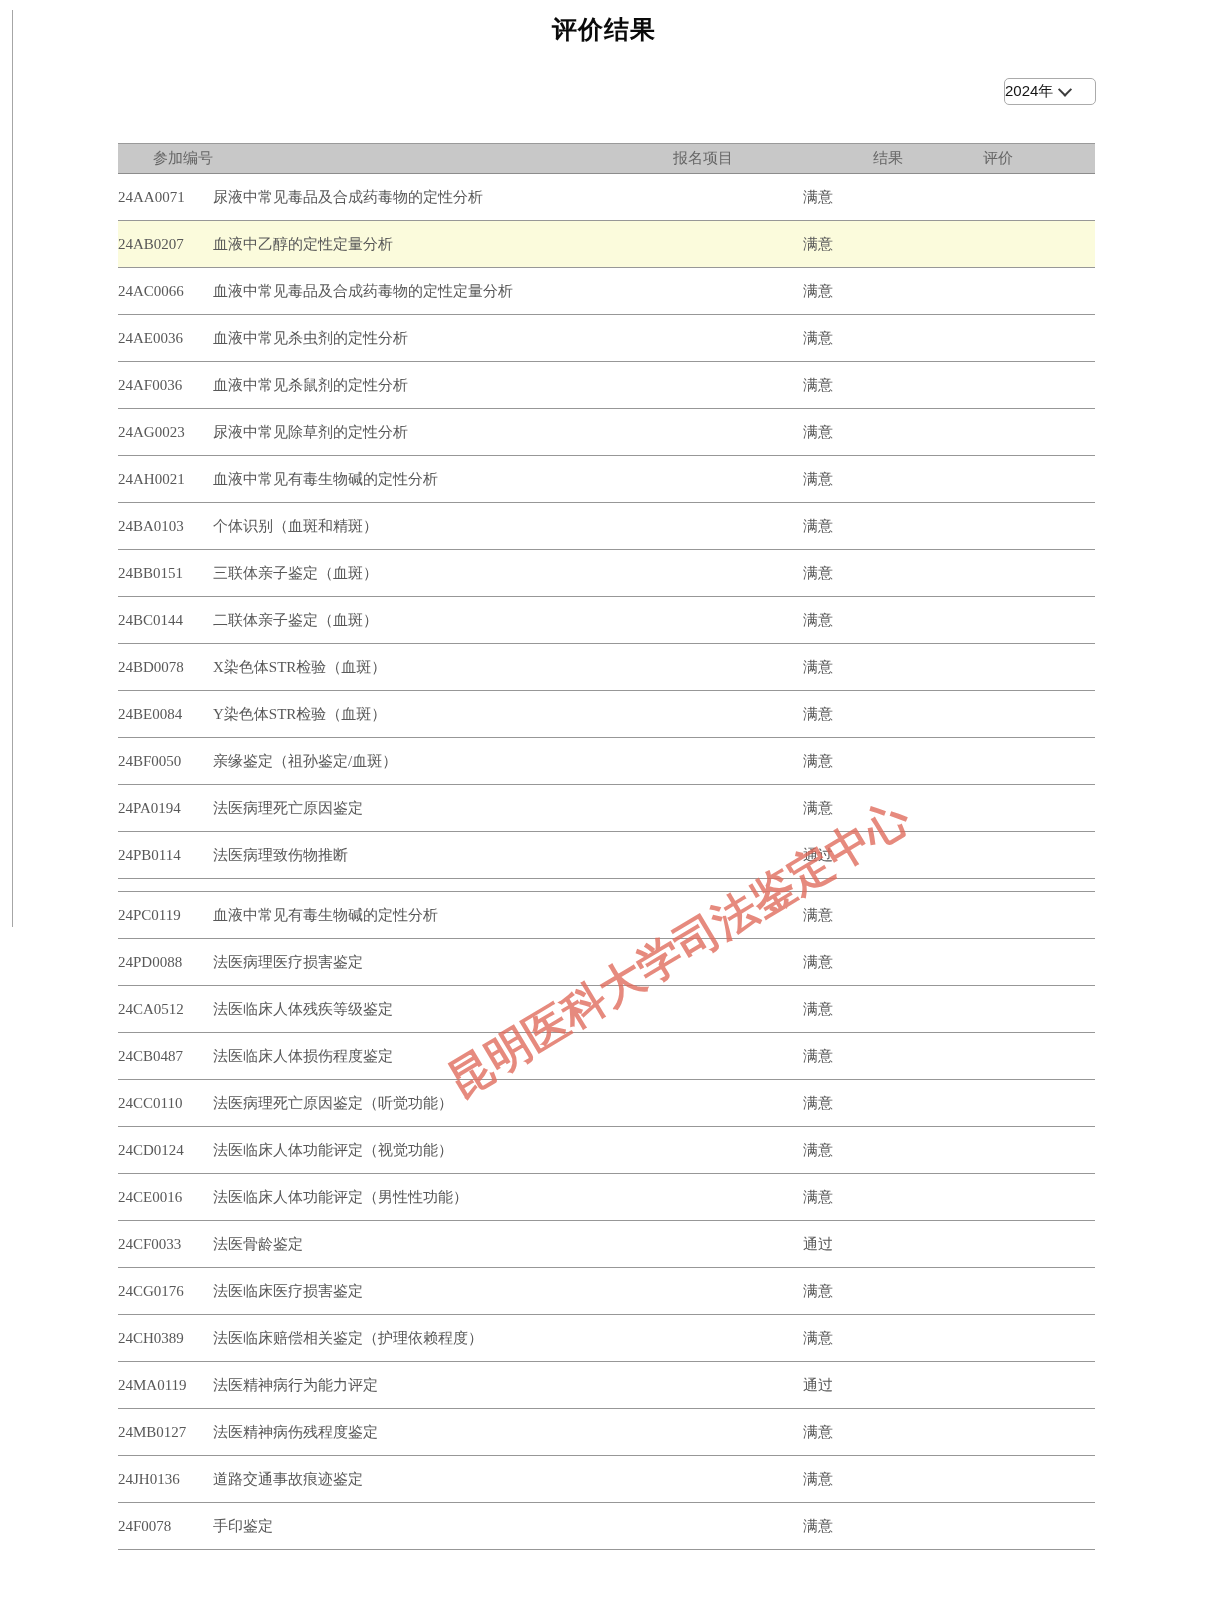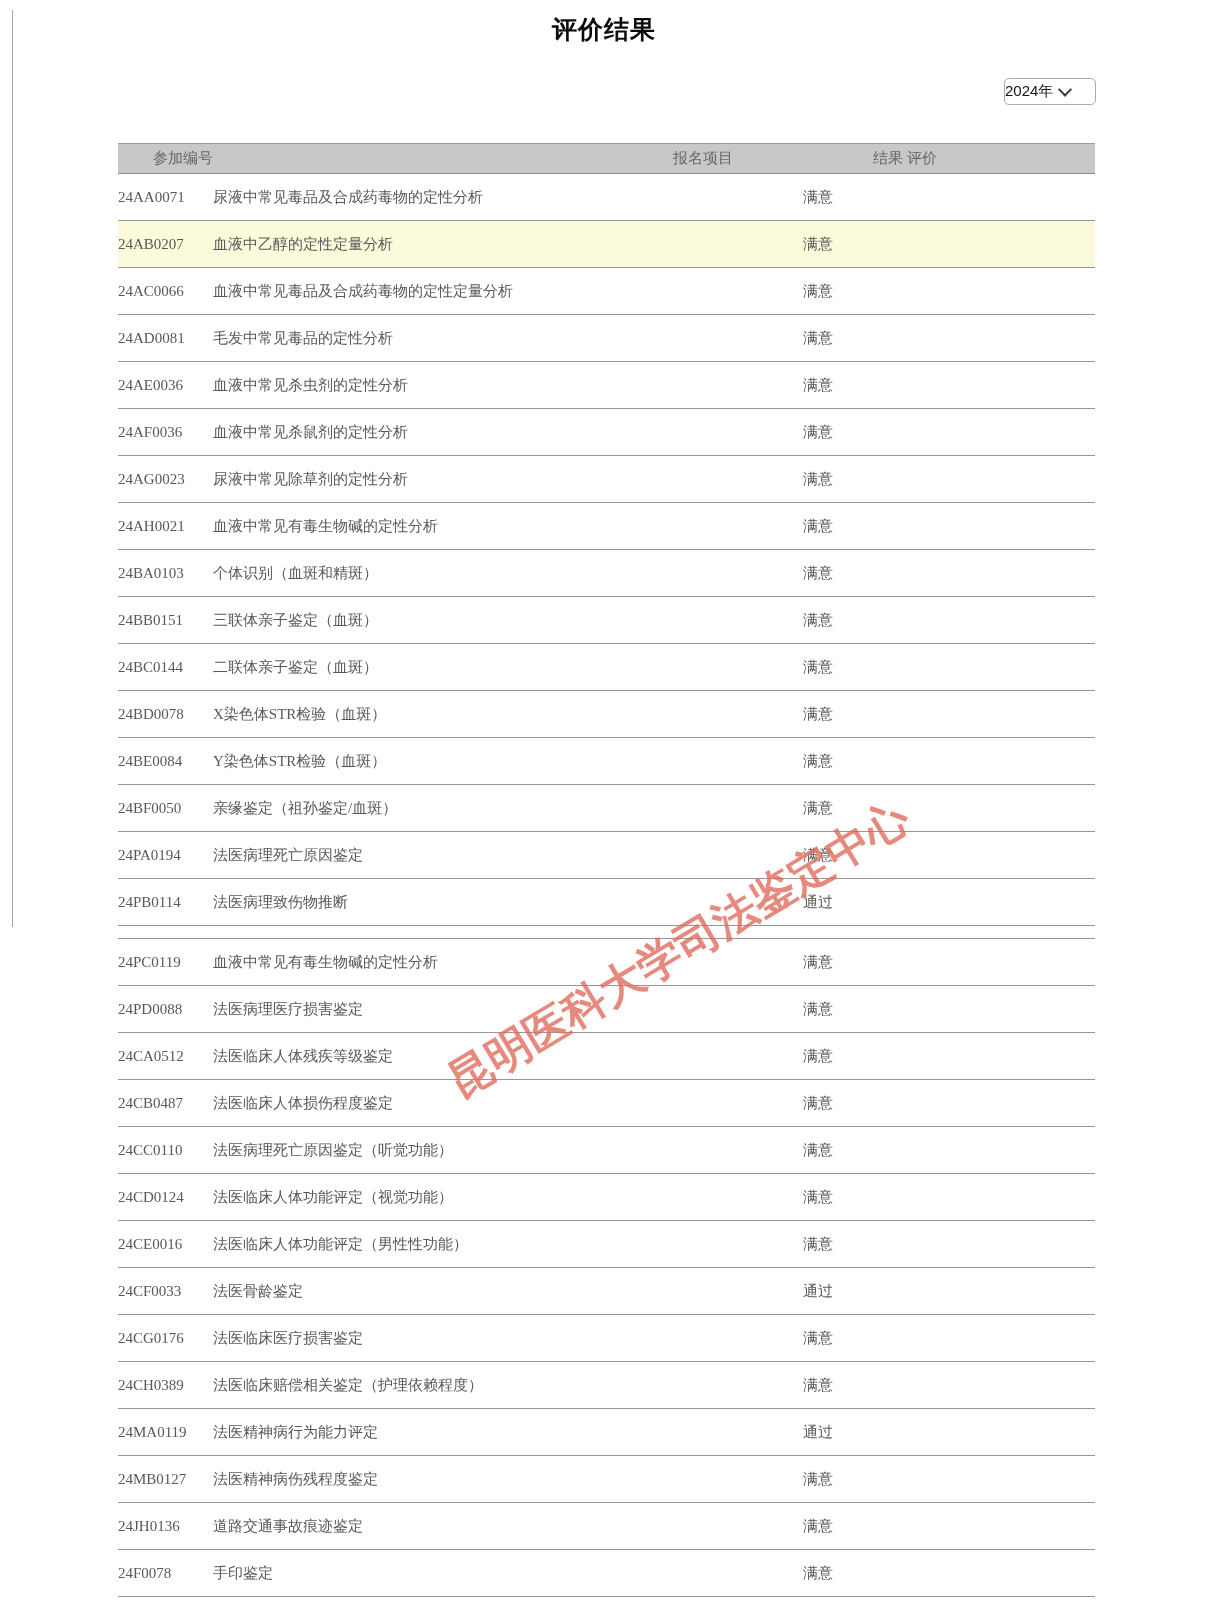--- a/index.html
+++ b/index.html
@@ -68,21 +68,21 @@
   table.results th {
     font-weight: normal;
     color: #666666;
     border-top: 1px solid #9a9a9a;
     border-bottom: 1px solid #8c8c8c;
     text-align: right;
     padding: 0;
     overflow: hidden;
     white-space: nowrap;
   }
-  table.results th.col-eval { text-align: left; padding-left: 4px; }
+  table.results th.col-eval { text-align: right; padding-left: 4px; }
   table.results tbody tr.data { height: 47px; border-bottom: 1px solid #979797; }
   table.results tbody tr.spacer { height: 13px; border-bottom: 1px solid #979797; }
   table.results tbody tr.highlight { background: var(--highlight-color, #fbfbdc); margin-left: 20px; }
   table.results td {
     padding: 0;
     overflow: hidden;
     white-space: nowrap;
     vertical-align: middle;
   }
   td.col-id { padding-left: 3px; }
@@ -152,27 +152,20 @@
     <td></td>
   </tr>
         <tr class="data">
     <td class="col-id">24AC0066</td>
     <td class="col-project">血液中常见毒品及合成药毒物的定性定量分析</td>
     <td class="col-result">满意</td>
     <td class="col-eval"></td>
     <td></td>
   </tr>
         <tr class="data">
-    <td class="col-id">24AD0081</td>
-    <td class="col-project">毛发中常见毒品的定性分析</td>
-    <td class="col-result">满意</td>
-    <td class="col-eval"></td>
-    <td></td>
-  </tr>
-        <tr class="data">
     <td class="col-id">24AE0036</td>
     <td class="col-project">血液中常见杀虫剂的定性分析</td>
     <td class="col-result">满意</td>
     <td class="col-eval"></td>
     <td></td>
   </tr>
         <tr class="data">
     <td class="col-id">24AF0036</td>
     <td class="col-project">血液中常见杀鼠剂的定性分析</td>
     <td class="col-result">满意</td>

